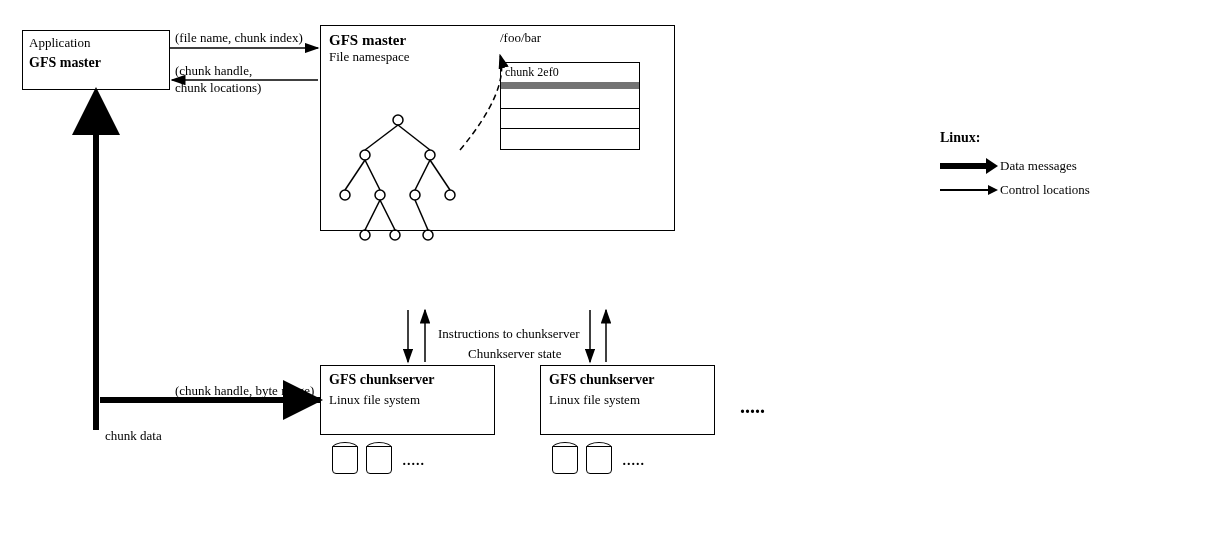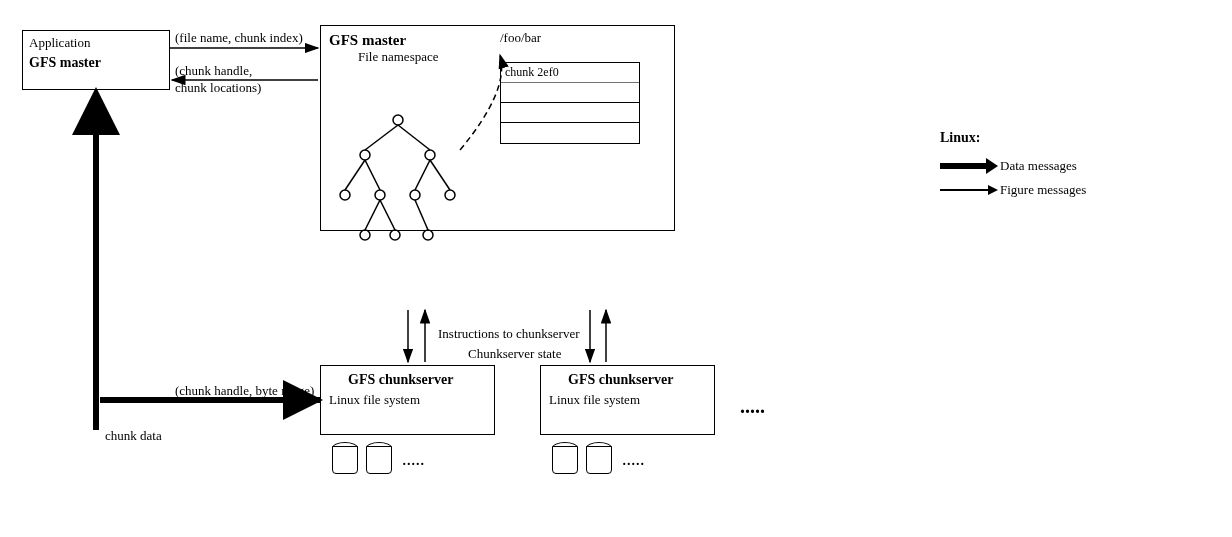--- a/index.html
+++ b/index.html
@@ -53,41 +53,40 @@
       border: 1.5px solid #000;
       padding: 6px 8px;
     }
     .master-title {
       font-size: 15px;
       font-weight: bold;
     }
     .file-namespace-label {
       font-size: 13px;
       margin-top: 2px;
-      margin-left: 29px;
     }
 
     
     .chunk-box-outer {
       position: absolute;
       left: 490px;
       top: 20px;
       width: 165px;
       height: 130px;
     }
     .chunk-path-label {
       font-size: 13px;
       margin-bottom: 16px;
     }
     .chunk-table {
       border: 1.5px solid #000;
       width: 140px;
     }
     .chunk-table-header {
-      border-bottom: 1px solid #737373;
+      border-bottom: 7px solid #737373;
       padding: 2px 4px;
       font-size: 12px;
     }
     .chunk-table-row {
       border-bottom: 1px solid #000;
       height: 20px;
     }
     .chunk-table-row:last-child {
       border-bottom: none;
     }
@@ -96,21 +95,20 @@
     .chunkserver-box {
       position: absolute;
       border: 1.5px solid #000;
       padding: 6px 8px;
       width: 175px;
       height: 70px;
     }
     .chunkserver-title {
       font-size: 14px;
       font-weight: bold;
-      margin-left: 19px;
     }
     .linux-fs-label {
       font-size: 13px;
       margin-top: 4px;
     }
 
     
     .legend-box {
       position: absolute;
       left: 930px;
@@ -275,21 +273,21 @@
   <span style="position:absolute; left:730px; top:385px; font-size:20px; font-weight:bold;">.....</span>
 
   <div class="legend-box">
     <div class="legend-title">Linux:</div>
     <div class="legend-item">
       <div class="legend-arrow-thick"></div>
       <span class="legend-text">Data messages</span>
     </div>
     <div class="legend-item">
       <div class="legend-arrow-thin"></div>
-      <span class="legend-text">Figure messages</span>
+      <span class="legend-text">Control locations</span>
     </div>
   </div>
 
 
   <svg class="arrows-svg" viewBox="0 0 1212 517">
     <defs>
       <marker id="arrowhead-thin" markerWidth="10" markerHeight="7" refX="9" refY="3.5" orient="auto">
         <polygon points="0 0, 10 3.5, 0 7" fill="#000"></polygon>
       </marker>
       <marker id="arrowhead-thick" markerWidth="8" markerHeight="8" refX="7" refY="4" orient="auto">

